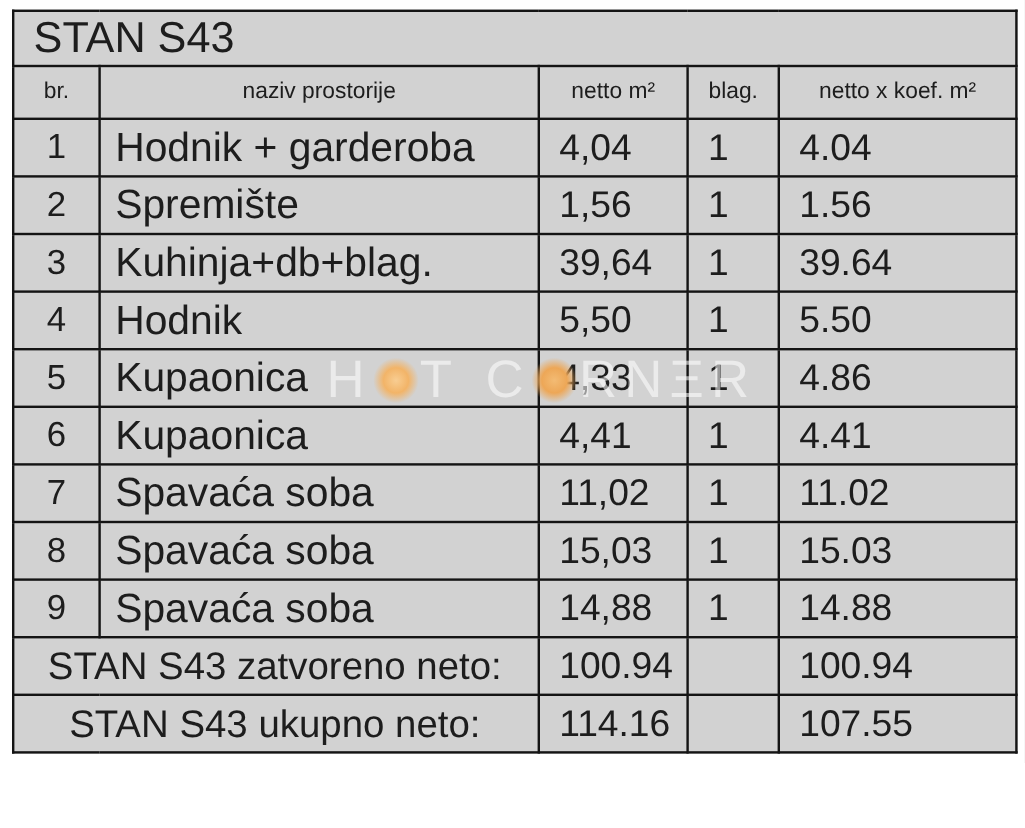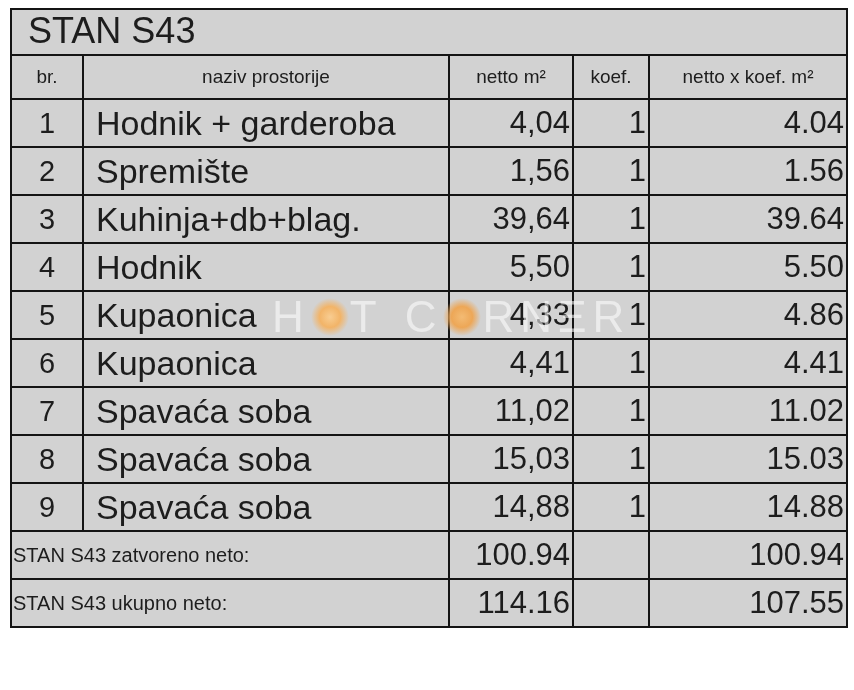--- a/index.html
+++ b/index.html
@@ -18,22 +18,22 @@
     border:2px solid #141414;
     overflow:hidden; white-space:nowrap;
     vertical-align:middle;
   }
   table.area-table { border:1px solid #d946ef; }
   td.title-cell { height:41px; font-size:36px; padding:0 0 2px 16px; }
   tr.head-row td { height:42px; font-size:19px; text-align:center; padding:0; }
   tr.data-row td { height:44px; }
   td.c-br   { text-align:center; font-size:29px; }
   td.c-name { font-size:34px; padding-left:12px; }
-  td.c-num  { text-align:right; font-size:31px; padding:0 2px; }
-  td.sum-label { text-align:left; font-size:20px; padding-right:3px; height:44px; }
+  td.c-num  { text-align:left; font-size:31px; padding:0 16px; }
+  td.sum-label { text-align:center; font-size:32px; padding-right:3px; height:44px; }
   td.thick { border:4px solid #0d0d0d; }
   
   .watermark {
     position:absolute; left:272px; top:293px; z-index:3;
     pointer-events:none;
   }
   .wm-line1 {
     display:flex; align-items:center;
     font-size:44px; letter-spacing:6px;
     color:rgba(255,255,255,0.55);
@@ -69,21 +69,21 @@
 
     <tbody>
         <tr>
       <td colspan="5" class="title-cell">STAN S43</td>
     </tr>
 
     <tr class="head-row">
       <td>br.</td>
       <td>naziv prostorije</td>
       <td>netto m²</td>
-      <td>koef.</td>
+      <td>blag.</td>
       <td>netto x koef. m²</td>
     </tr>
 
     <tr class="data-row">
       <td class="c-br">1</td>
       <td class="c-name">Hodnik + garderoba</td>
       <td class="c-num">4,04</td>
       <td class="c-num">1</td>
       <td class="c-num">4.04</td>
     </tr>

